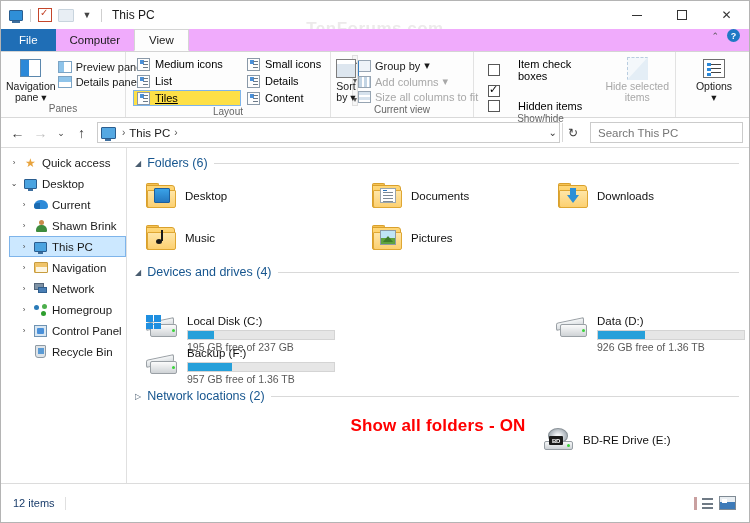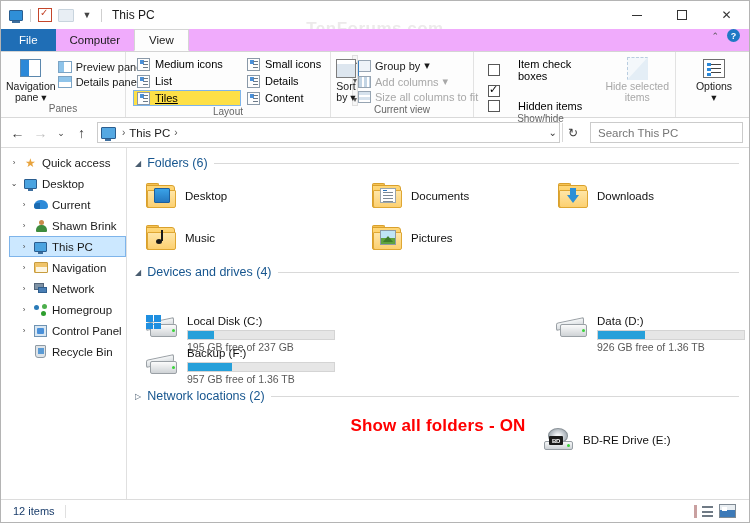--- a/index.html
+++ b/index.html
@@ -852,21 +852,21 @@
     letter-spacing: 0.2px;
   }
 
   
   .statusbar {
     height: 22px;
     border-top: 1px solid #dcdcdc;
     background: #ffffff;
     display: flex;
     align-items: center;
-    padding: 0 6px;
+    padding: 8px 6px;
     flex: none;
   }
   .status-text {
     font-size: 11px;
     color: #1a3d6b;
     padding-left: 6px;
   }
   .status-sep {
     width: 1px; height: 13px; background: #e0e0e0; margin-left: 10px;
   }

